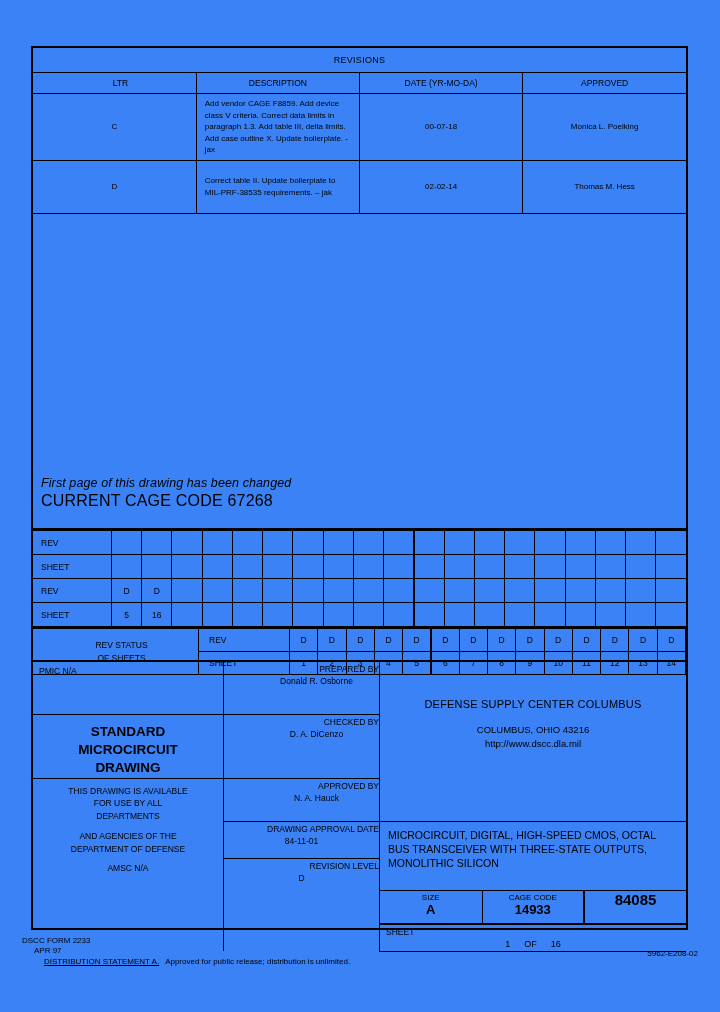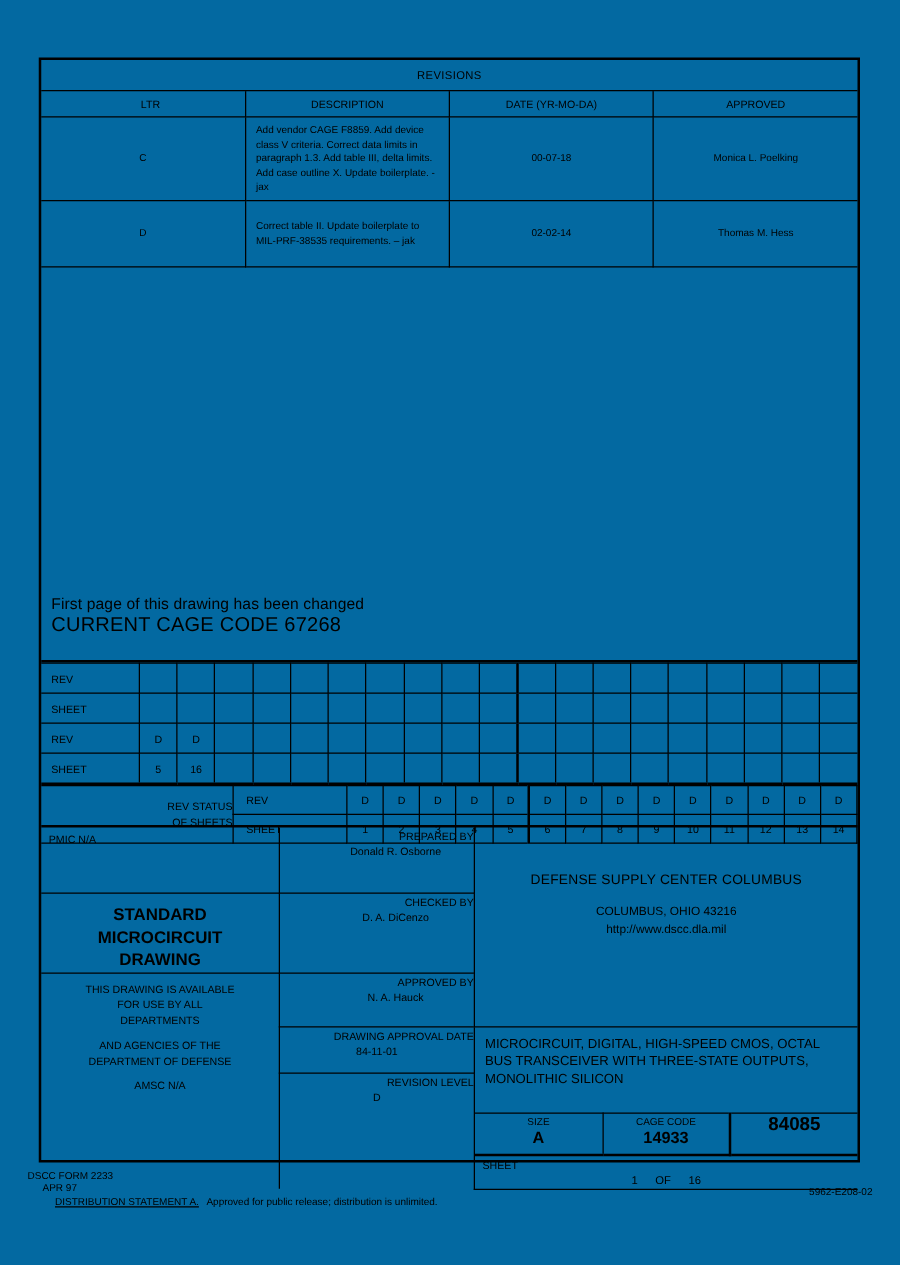--- a/index.html
+++ b/index.html
@@ -13,21 +13,21 @@
     font-family: "Liberation Sans", sans-serif;
     color: #000000;
     position: relative;
     overflow: hidden;
   }
   .page {
     position: absolute;
     left: 0; top: 0;
     width: 720px;
     height: 1012px;
-    background: #0369a1;
+    background: #3b82f6;
   }
   
   .frame {
     position: absolute;
     left: 31px;
     top: 46px;
     width: 657px;
     height: 884px;
     border: 2px solid #000;
     box-sizing: border-box;
@@ -87,20 +87,21 @@
     box-sizing: border-box;
   }
   .notice {
     position: absolute;
     left: 8px;
     bottom: 18px;
   }
   .notice-line1 {
     font-size: 12.5px;
     letter-spacing: .1px;
+    font-style: italic;
   }
   .notice-line2 {
     font-size: 16px;
     letter-spacing: .2px;
     margin-top: 2px;
   }
 
   
   .status-wrap {
     position: absolute;
@@ -114,22 +115,22 @@
     padding-left: 8px;
     width: 70px;
   }
   .status-table td.noL { border-left: none; }
   .status-table td.noR { border-right: none; }
   .thickline { border-bottom: 2px solid #000 !important; }
   .thickleft { border-left: 2px solid #000 !important; }
 
   .status2 td { height: 22px; font-size: 8.5px; }
   .status2 td.statlabel {
-    text-align: right;
-    padding-left: 0;
+    text-align: center;
+    padding-left: 12px;
     vertical-align: middle;
     border-left: none;
   }
   .status2 td.revlbl {
     text-align: left;
     padding-left: 10px;
   }
   .statlabel .l1 { display: block; }
   .statlabel .l2 { display: block; margin-top: 3px; }
 

